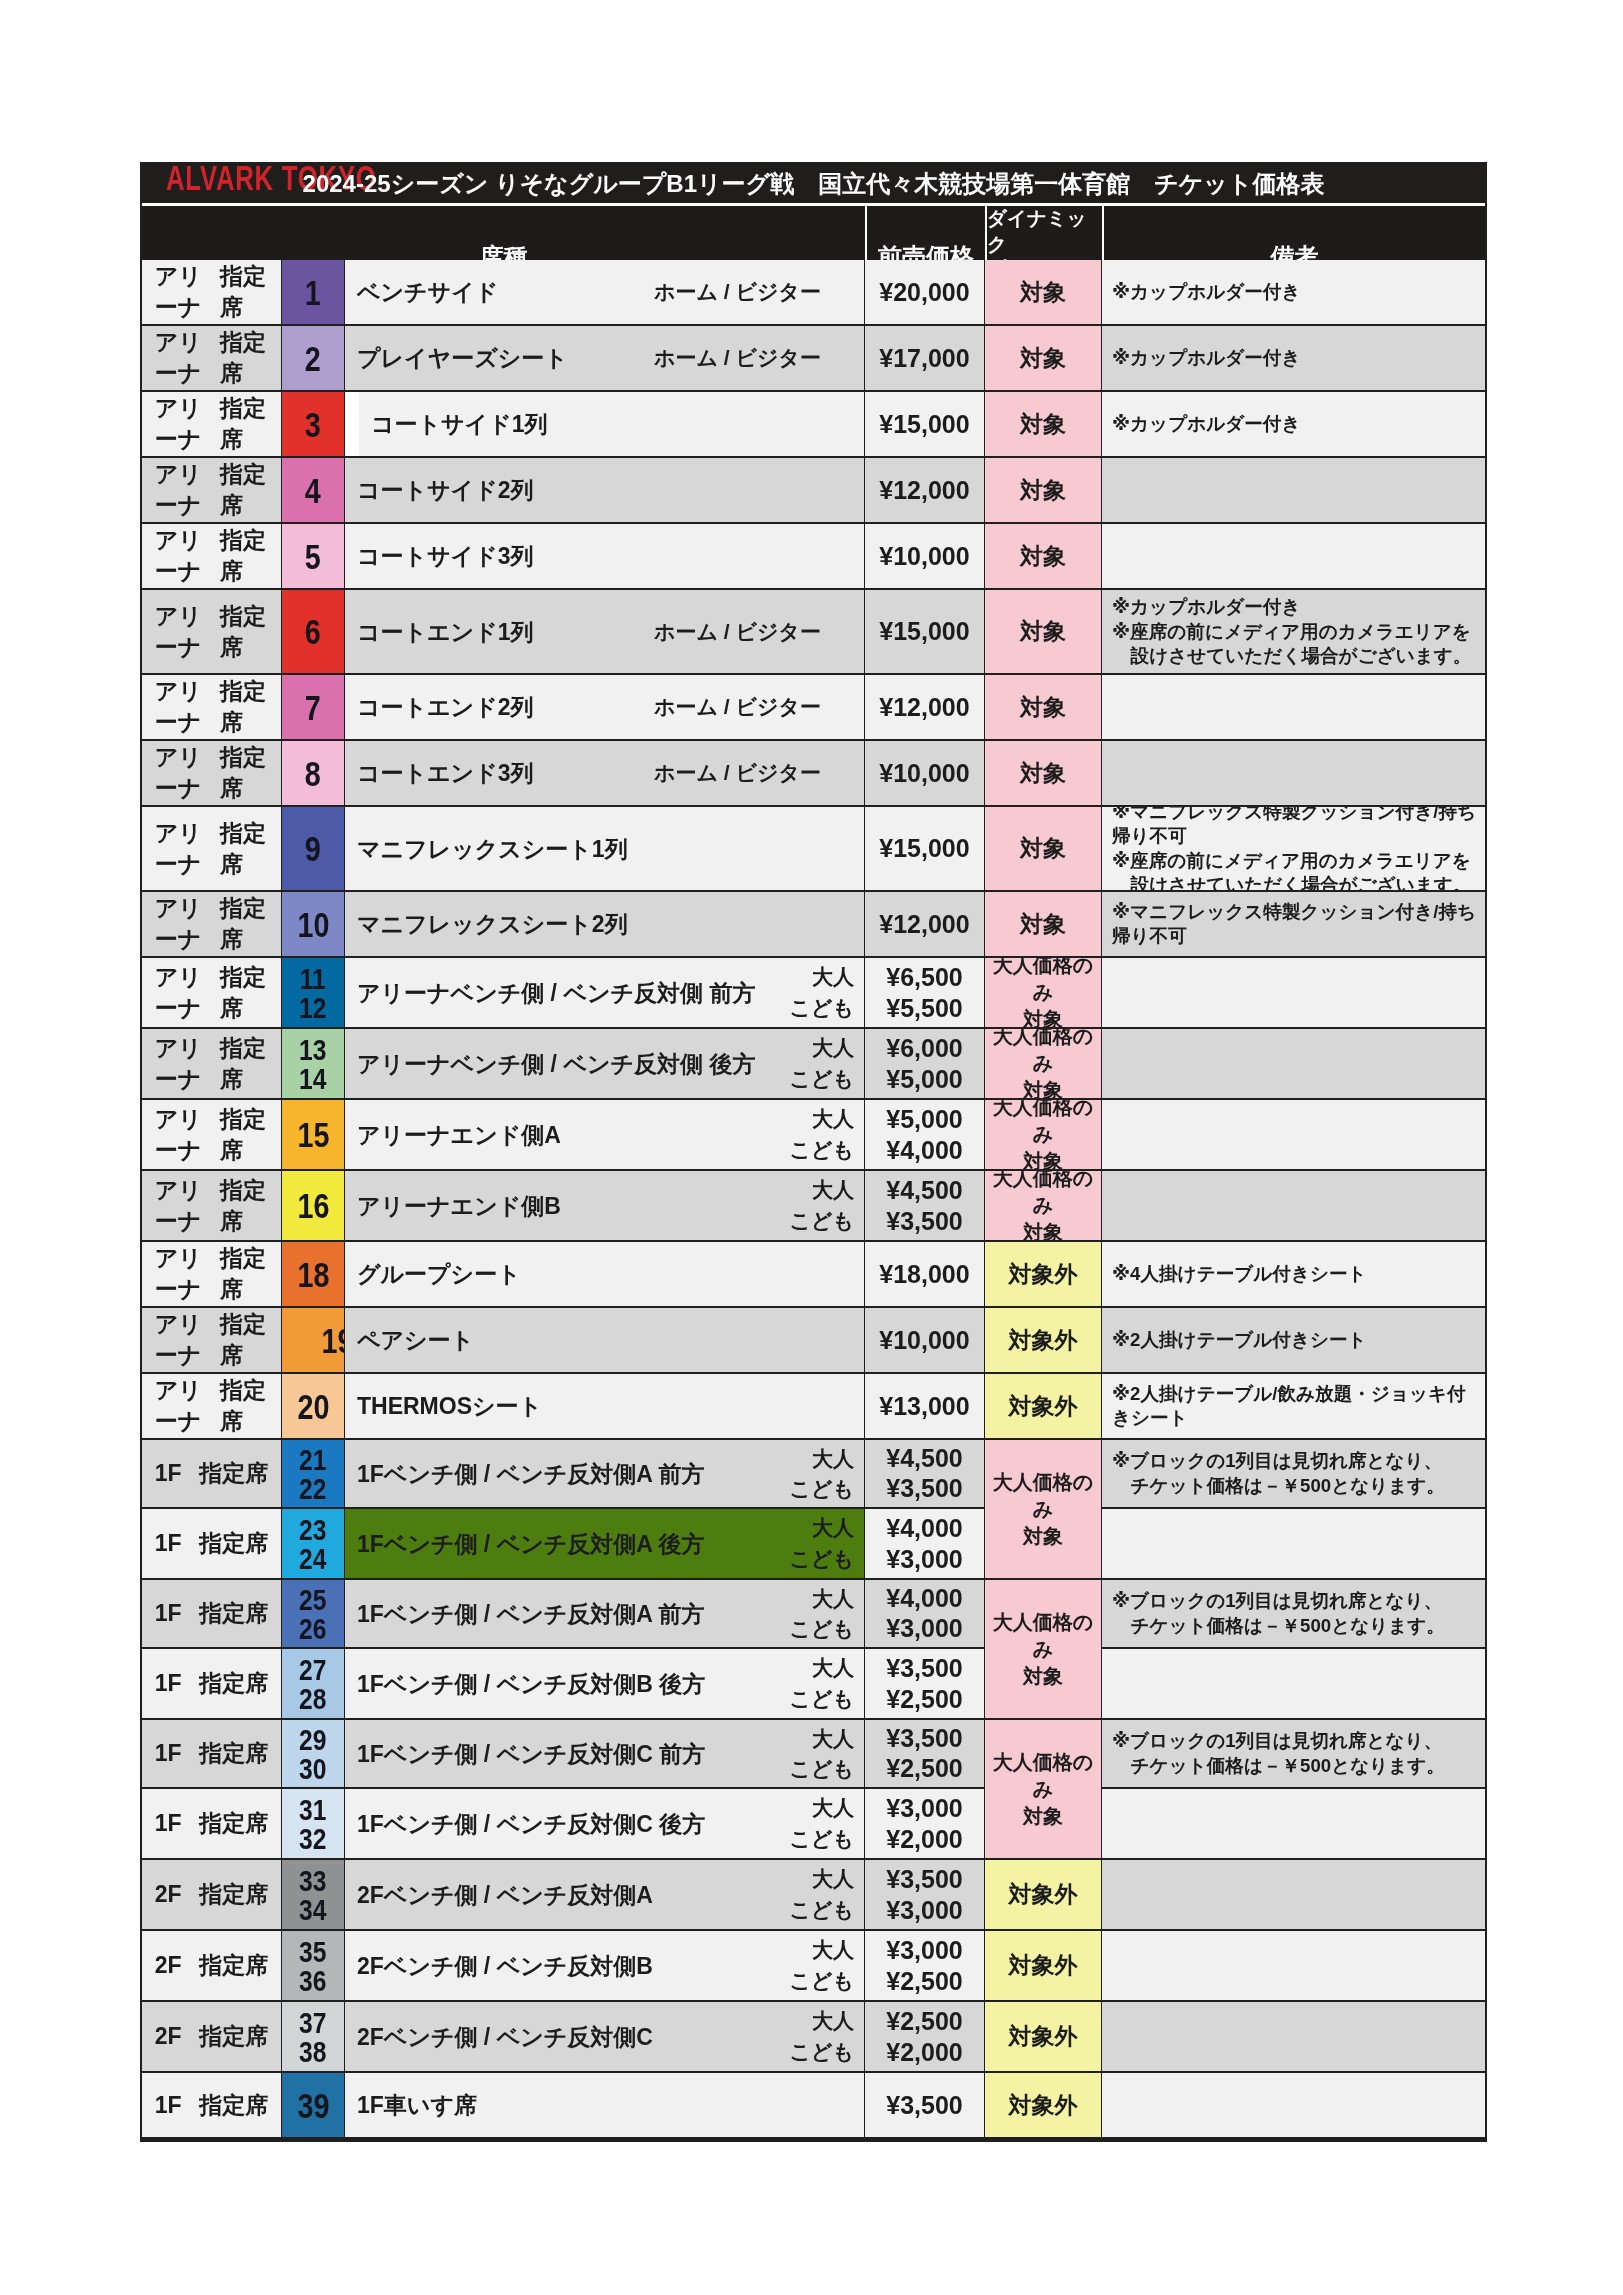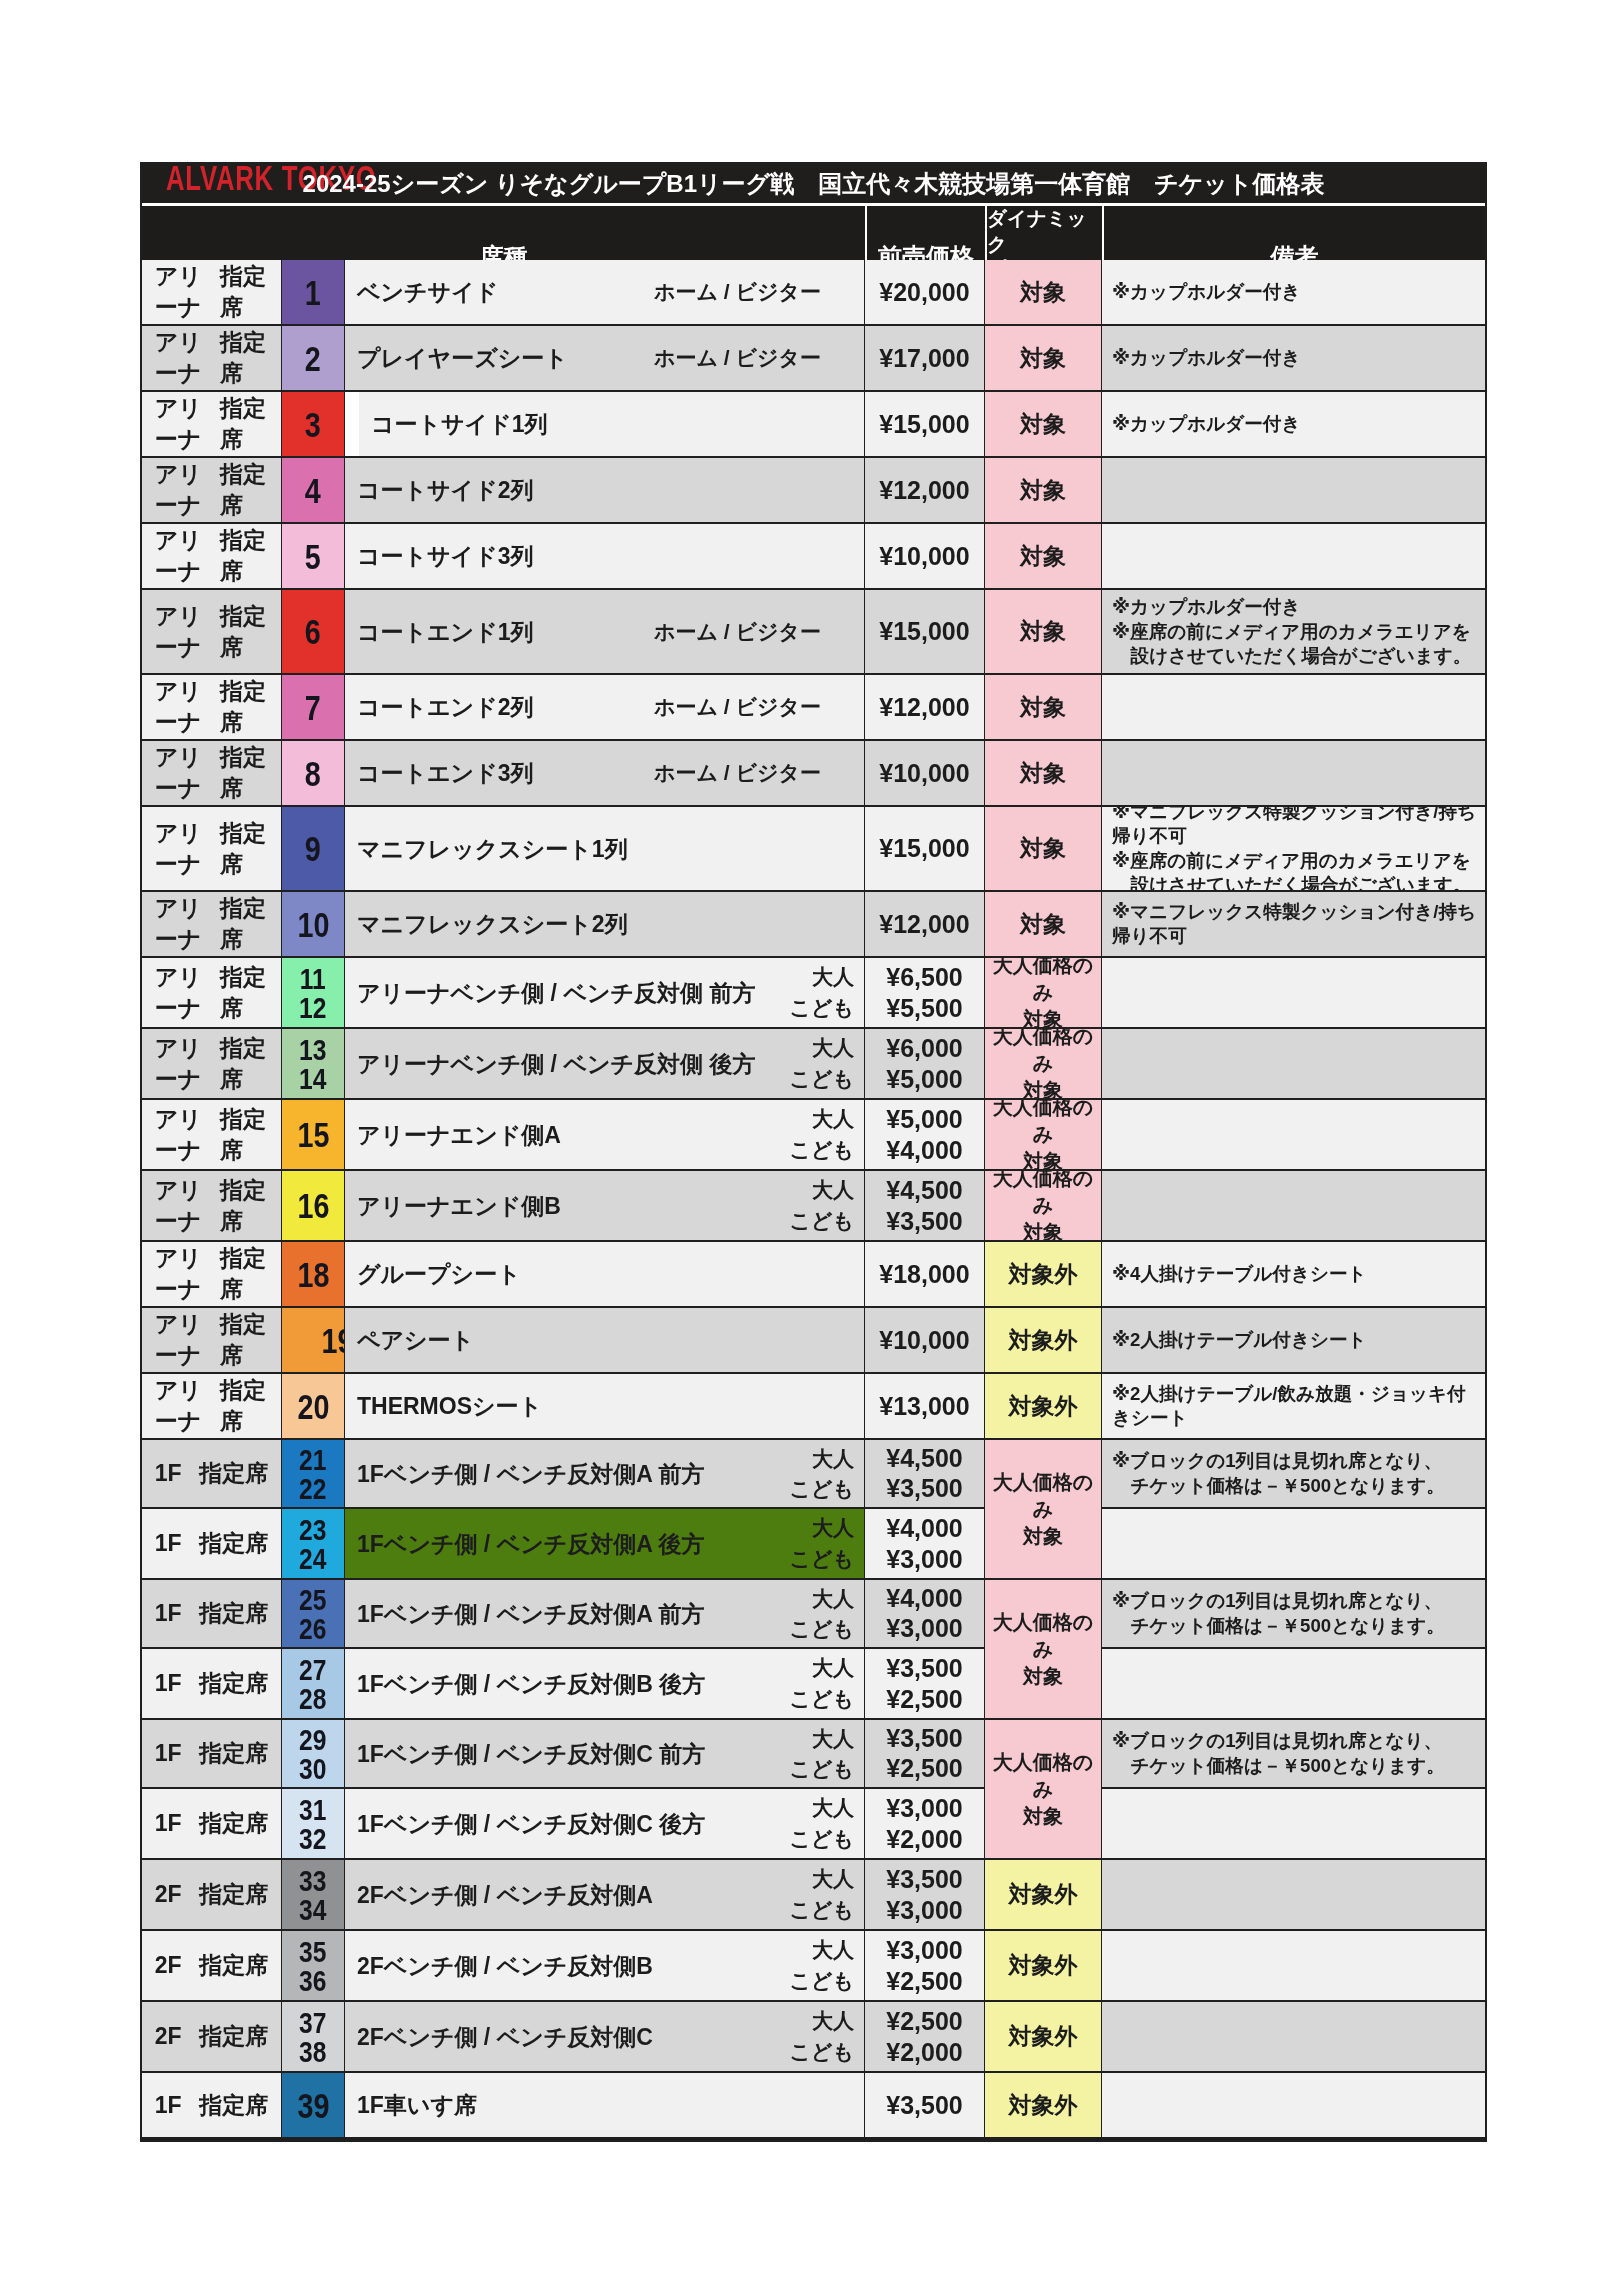--- a/index.html
+++ b/index.html
@@ -298,21 +298,21 @@
         </div>
         <div class="cell rem" style="grid-area: 1 / 6; background: rgb(215, 215, 215);">
           <div class="">※マニフレックス特製クッション付き/持ち帰り不可</div>
         </div>
       </div>
       <div class="block" style="grid-template-rows: 69px;">
         <div class="cell area" style="grid-area: 1 / 1; background: rgb(241, 241, 241);">
           <span>アリーナ</span>
           <span>指定席</span>
         </div>
-        <div class="cell chipcell" style="grid-area: 1 / 2; background: #86efac;">
+        <div class="cell chipcell" style="grid-area: 1 / 2; background: #0369a1;">
           <div class="nums two">
             <span>11</span>
             <span>12</span>
           </div>
         </div>
         <div class="cell seat" style="grid-area: 1 / 3; background: rgb(241, 241, 241);">
           <div class="sname">アリーナベンチ側 / ベンチ反対側 前方</div>
           <div class="ages">
             <span>大人</span>
             <span>こども</span>

